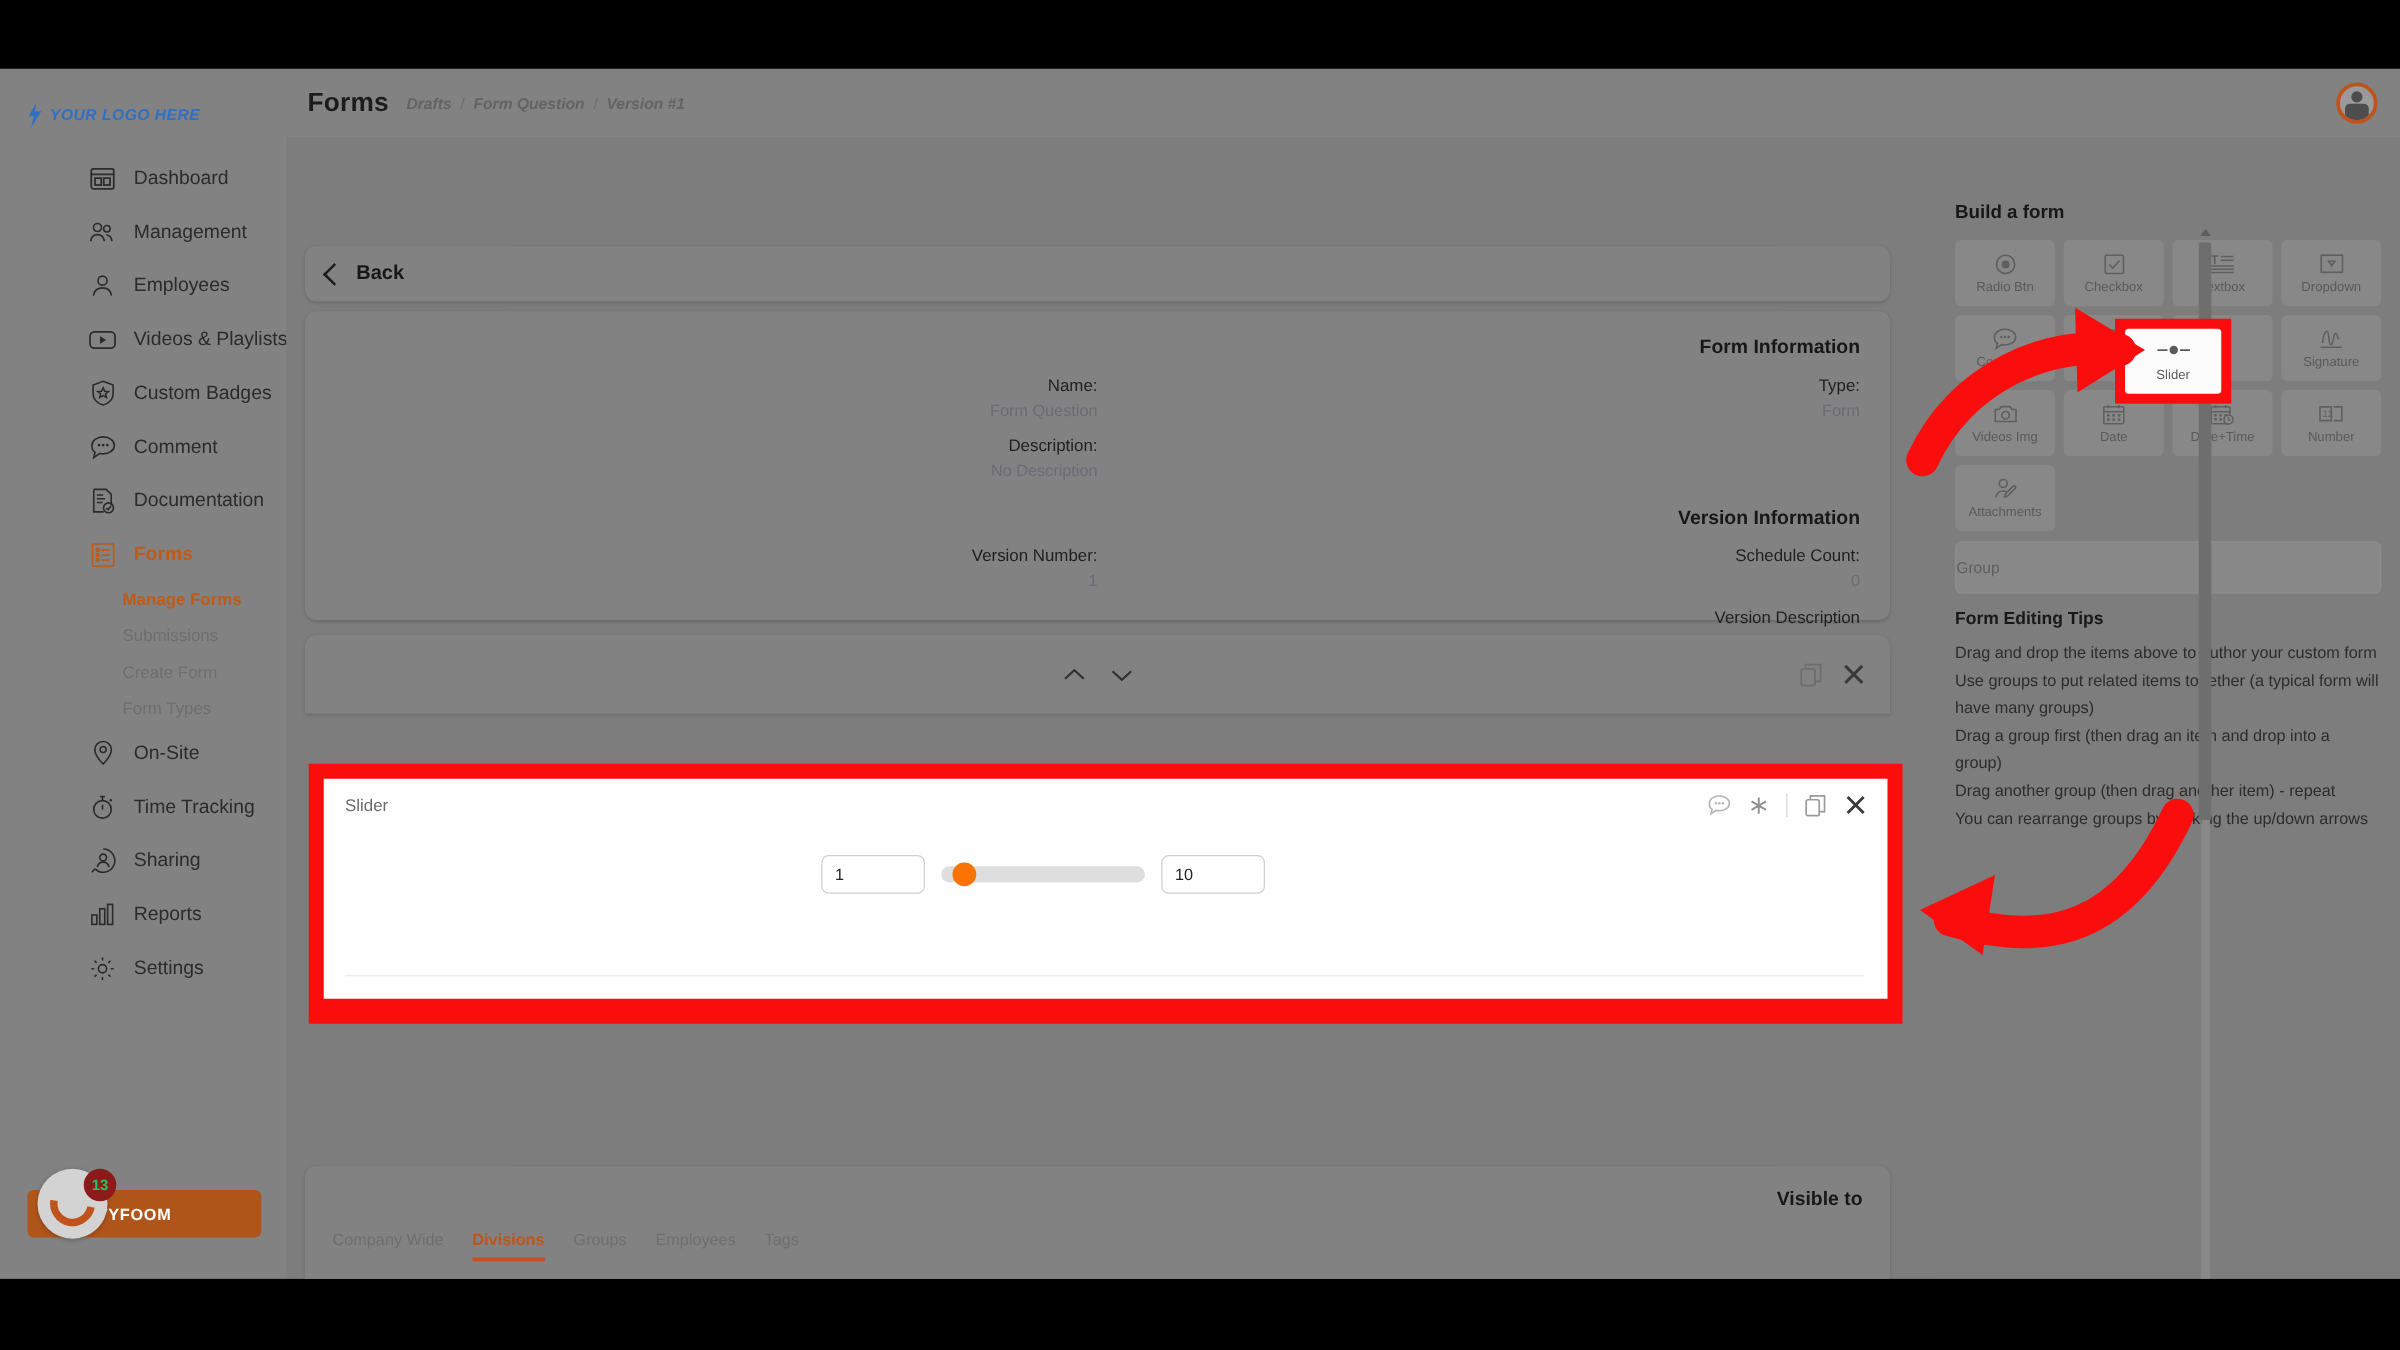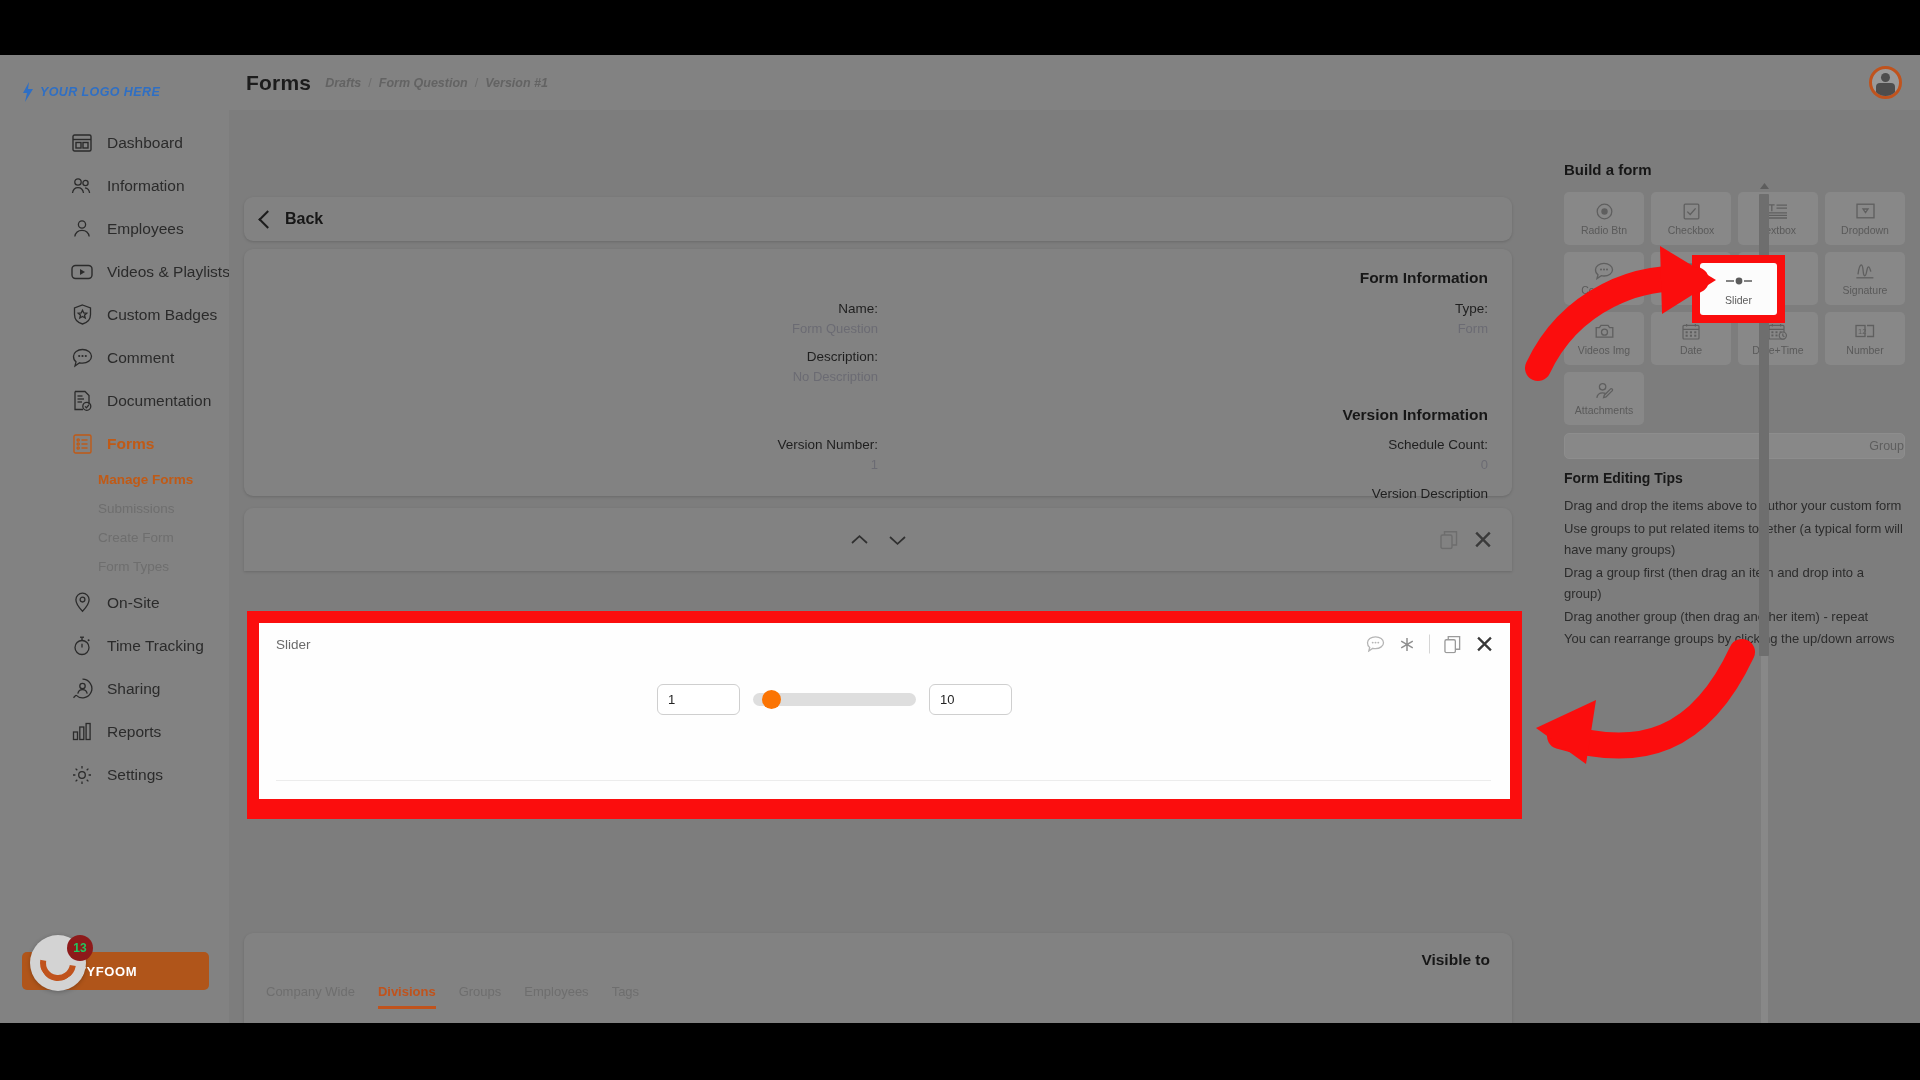--- a/index.html
+++ b/index.html
@@ -382,25 +382,25 @@
     background: #fcfcfc;
     border-radius: 3px;
     z-index: 16;
     display: flex; flex-direction: column;
     align-items: center; justify-content: center; gap: 4px;
     cursor: pointer;
   }
   #slider-tool-inner .t-lbl { font-size: 10.5px; color: #5b5b5b; }
   #group-btn {
     margin-top: 8px;
-    height: 26px;
+    height: 42px;
     background: #888;
     border: 1px solid #8d8d8d;
     border-radius: 5px;
-    display: flex; align-items: center; justify-content: flex-end;
+    display: flex; align-items: center; justify-content: flex-start;
     font-size: 12.5px; color: #5e5e5e;
     cursor: pointer;
   }
   #tips-title {
     margin-top: 11px;
     font-size: 14px; font-weight: bold; color: #181818;
   }
   #tips {
     margin-top: 9px;
     font-size: 13px; color: #2c2c2c;
@@ -448,21 +448,21 @@
 
       <div class="nav-item">
         <span class="ico">
           <svg width="22" height="18" viewBox="0 0 22 18" fill="none" stroke="#2b2b2b" stroke-width="1.3">
             <circle cx="7" cy="5" r="3.2"></circle>
                 <circle cx="14.5" cy="6" r="2.6"></circle>
             <path d="M1.5 16c.6-3.6 3-5.3 5.5-5.3s4.9 1.7 5.5 5.3"></path>
             <path d="M14 10.8c2.4.2 4.2 2 4.6 5.2"></path>
           </svg>
         </span>
-        <span>Information</span>
+        <span>Management</span>
         <span class="nav-chev">
           <svg width="8" height="12" viewBox="0 0 8 12" fill="none" stroke="#3c3c3c" stroke-width="1.6">
                 <path d="M1.5 1 L6.5 6 L1.5 11"></path>
               </svg>
         </span>
       </div>
 
       <div class="nav-item">
         <span class="ico">
           <svg width="18" height="19" viewBox="0 0 18 19" fill="none" stroke="#2b2b2b" stroke-width="1.3">

